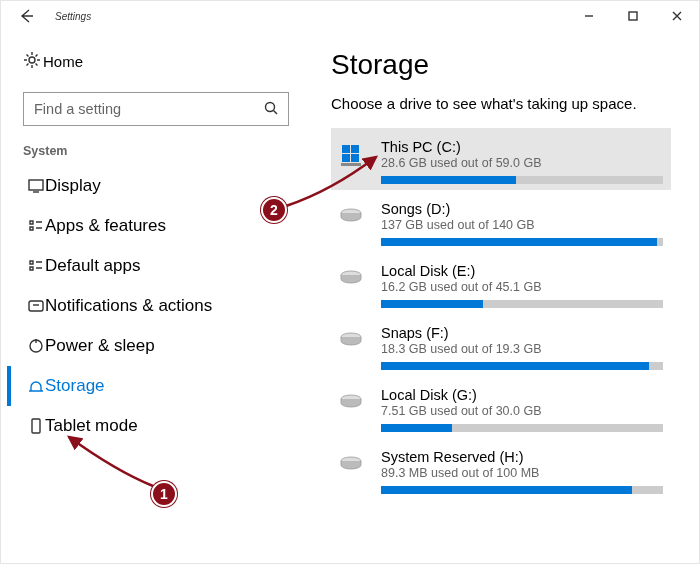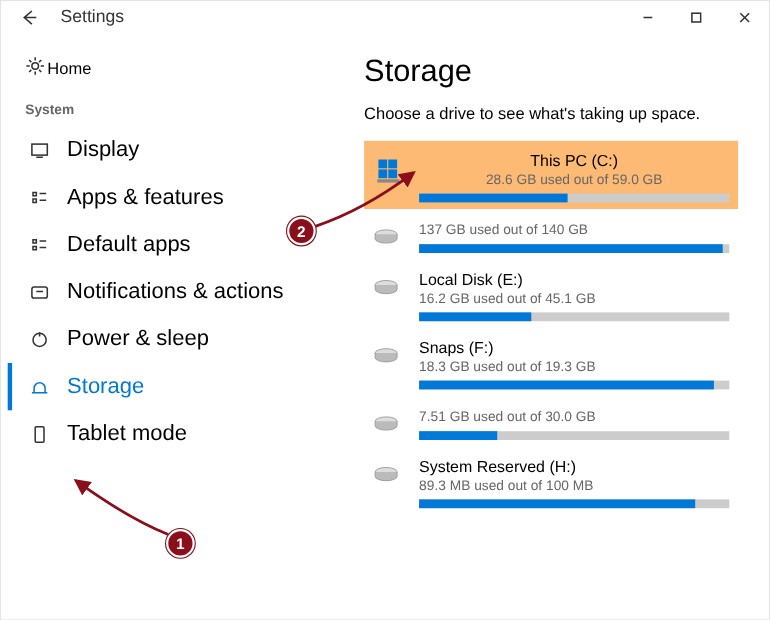--- a/index.html
+++ b/index.html
@@ -11,22 +11,23 @@
     height: 564px;
     overflow: hidden;
     color: #000;
     position: relative;
     border: 1px solid #e5e5e5;
   }
   .titlebar {
     display: flex;
     align-items: center;
     height: 30px;
-    font-size: 16px;
+    font-size: 10px;
     color: #333;
+    font-style: italic;
   }
   .titlebar .back { width: 50px; display: flex; justify-content: center; font-size: 16px; color: #555;}
   .titlebar .title { flex: 0 0 auto; padding-left: 4px;}
   .titlebar .spacer { flex: 1; }
   .titlebar .winbtn { width: 44px; text-align: center; font-size: 11px; color: #555;}
   .winbtn svg { display:block; margin:auto; }
   .layout { display: flex; height: calc(100% - 30px); }
   .sidebar { width: 300px; padding: 12px 0 12px 10px; }
   .home-row { display: flex; align-items: center; padding: 8px 12px 12px 12px; gap: 2px; font-size: 15px; margin-bottom:8px;}
   .search-wrap { margin: 0 12px 18px 12px; }
@@ -36,41 +37,40 @@
     height: 34px;
     padding: 0 10px;
     font-size: 14.5px;
     color: #666;
     background:#fff;
   }
   .search-text { flex:1; }
   .group-label { padding: 0 12px 8px 12px; font-size: 12.5px; color: #666; font-weight: bold; }
   .nav-item {
     display: flex;
-    gap: 16px;
     padding: 10px 12px 10px 16px;
-    font-size: 20px;
+    font-size: 17px;
     cursor: default;
     border-left: 4px solid transparent;
     margin-left: -4px;
   }
   .nav-item.selected { border-left: 4px solid #0078d7; color: #0078d7; }
   .nav-item .ico { width:18px; display:flex; align-items:center; justify-content:center;}
   .main { flex: 1; padding: 14px 10px 0 30px; overflow: hidden;}
   .page-title { font-size: 28px; font-weight: 400; margin: 4px 0 14px 0; }
   .subtitle { font-size: 15px; margin-bottom: 16px;}
   .drive {
     display: flex;
     align-items: flex-start;
     gap: 14px;
     padding: 10px 8px 6px 8px;
     border-top: 1px solid transparent;
     width: 340px;
   }
-  .drive.selected { background: #fdba74; text-align: center; }
+  .drive.selected { background: #e5e5e5; }
   .drive-icon { width: 28px; padding-top:4px; font-size:15px; color:#666;}
   .drive-body { flex:1; }
   .drive-name { font-size: 14.5px; }
   .drive-info { font-size: 12.5px; color: #666; margin-top:1px;}
   .bar {
     height: 8px;
     background: #ccc;
     margin-top: 6px;
     position: relative;
   }
@@ -129,20 +129,31 @@
     <div class="home-row">
       <span class="ico">
         <svg width="18" height="18">
             <circle class="svgico" cx="9" cy="9" r="3"></circle>
             <path class="svgico" d="M9 1v3M9 14v3M1 9h3M14 9h3M3.5 3.5l2 2M12.5 12.5l2 2M14.5 3.5l-2 2M5.5 12.5l-2 2"></path>
           </svg>
       </span>
       <span>Home</span>
     </div>
 
+    <div class="search-wrap">
+      <div class="search">
+        <span class="search-text">Find a setting</span>
+        <span>
+          <svg width="14" height="14">
+              <circle class="svgico" cx="6" cy="6" r="4.5"></circle>
+              <path class="svgico" d="M9.5 9.5 L13 13"></path>
+            </svg>
+        </span>
+      </div>
+    </div>
 
     <div class="group-label">System</div>
 
     <div id="nav-list">
         <div class="nav-item">
           <span class="ico">
             <svg width="18" height="18">
               <rect class="svgico" x="2" y="3" width="14" height="10"></rect>
               <path class="svgico" d="M6 15h6"></path>
             </svg>
@@ -222,20 +233,21 @@
               <div class="bar-fill" style="width: 48%;"></div>
             </div>
           </div>
         </div>
         <div class="drive">
           <div class="drive-icon"><svg width="24" height="20">
               <ellipse cx="12" cy="8" rx="10" ry="4" fill="#ddd" stroke="#999" stroke-width="0.8"></ellipse>
               <path d="M2 8v4a10 4 0 0 0 20 0V8" fill="#bbb" stroke="#999" stroke-width="0.8"></path>
             </svg></div>
           <div class="drive-body">
+            <div class="drive-name">Songs (D:)</div>
             <div class="drive-info">137 GB used out of 140 GB</div>
             <div class="bar">
               <div class="bar-fill" style="width: 98%;"></div>
             </div>
           </div>
         </div>
         <div class="drive">
           <div class="drive-icon"><svg width="24" height="20">
               <ellipse cx="12" cy="8" rx="10" ry="4" fill="#ddd" stroke="#999" stroke-width="0.8"></ellipse>
               <path d="M2 8v4a10 4 0 0 0 20 0V8" fill="#bbb" stroke="#999" stroke-width="0.8"></path>
@@ -260,20 +272,21 @@
               <div class="bar-fill" style="width: 95%;"></div>
             </div>
           </div>
         </div>
         <div class="drive">
           <div class="drive-icon"><svg width="24" height="20">
               <ellipse cx="12" cy="8" rx="10" ry="4" fill="#ddd" stroke="#999" stroke-width="0.8"></ellipse>
               <path d="M2 8v4a10 4 0 0 0 20 0V8" fill="#bbb" stroke="#999" stroke-width="0.8"></path>
             </svg></div>
           <div class="drive-body">
+            <div class="drive-name">Local Disk (G:)</div>
             <div class="drive-info">7.51 GB used out of 30.0 GB</div>
             <div class="bar">
               <div class="bar-fill" style="width: 25%;"></div>
             </div>
           </div>
         </div>
         <div class="drive">
           <div class="drive-icon"><svg width="24" height="20">
               <ellipse cx="12" cy="8" rx="10" ry="4" fill="#ddd" stroke="#999" stroke-width="0.8"></ellipse>
               <path d="M2 8v4a10 4 0 0 0 20 0V8" fill="#bbb" stroke="#999" stroke-width="0.8"></path>

